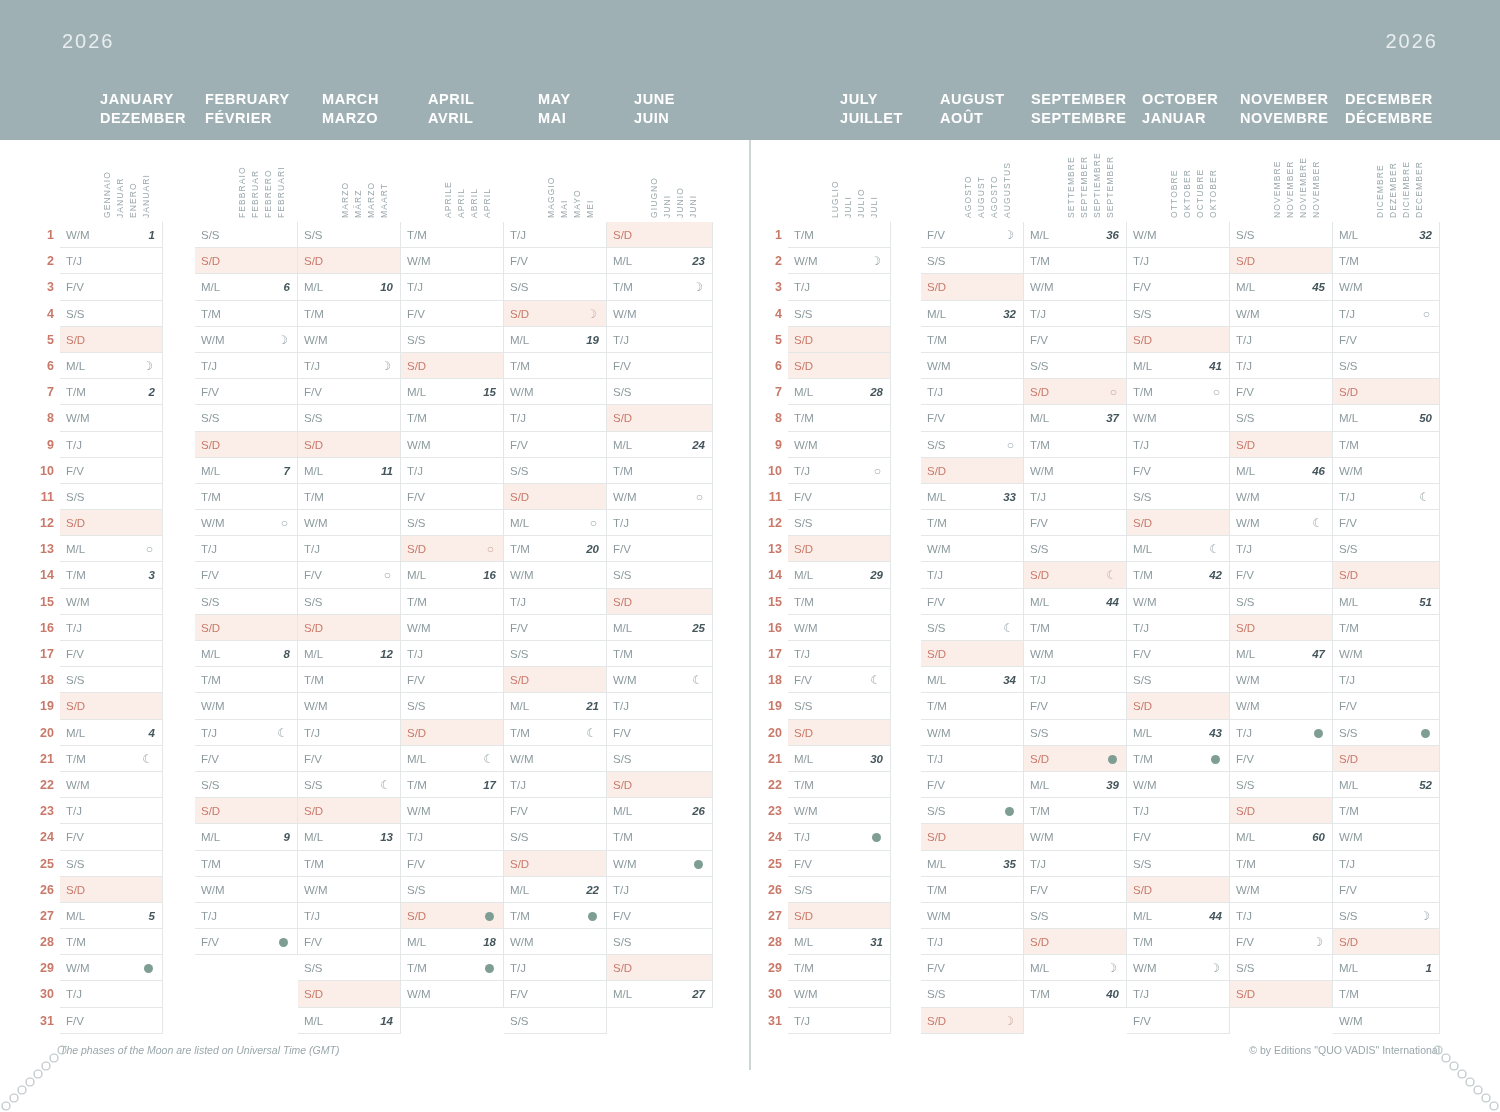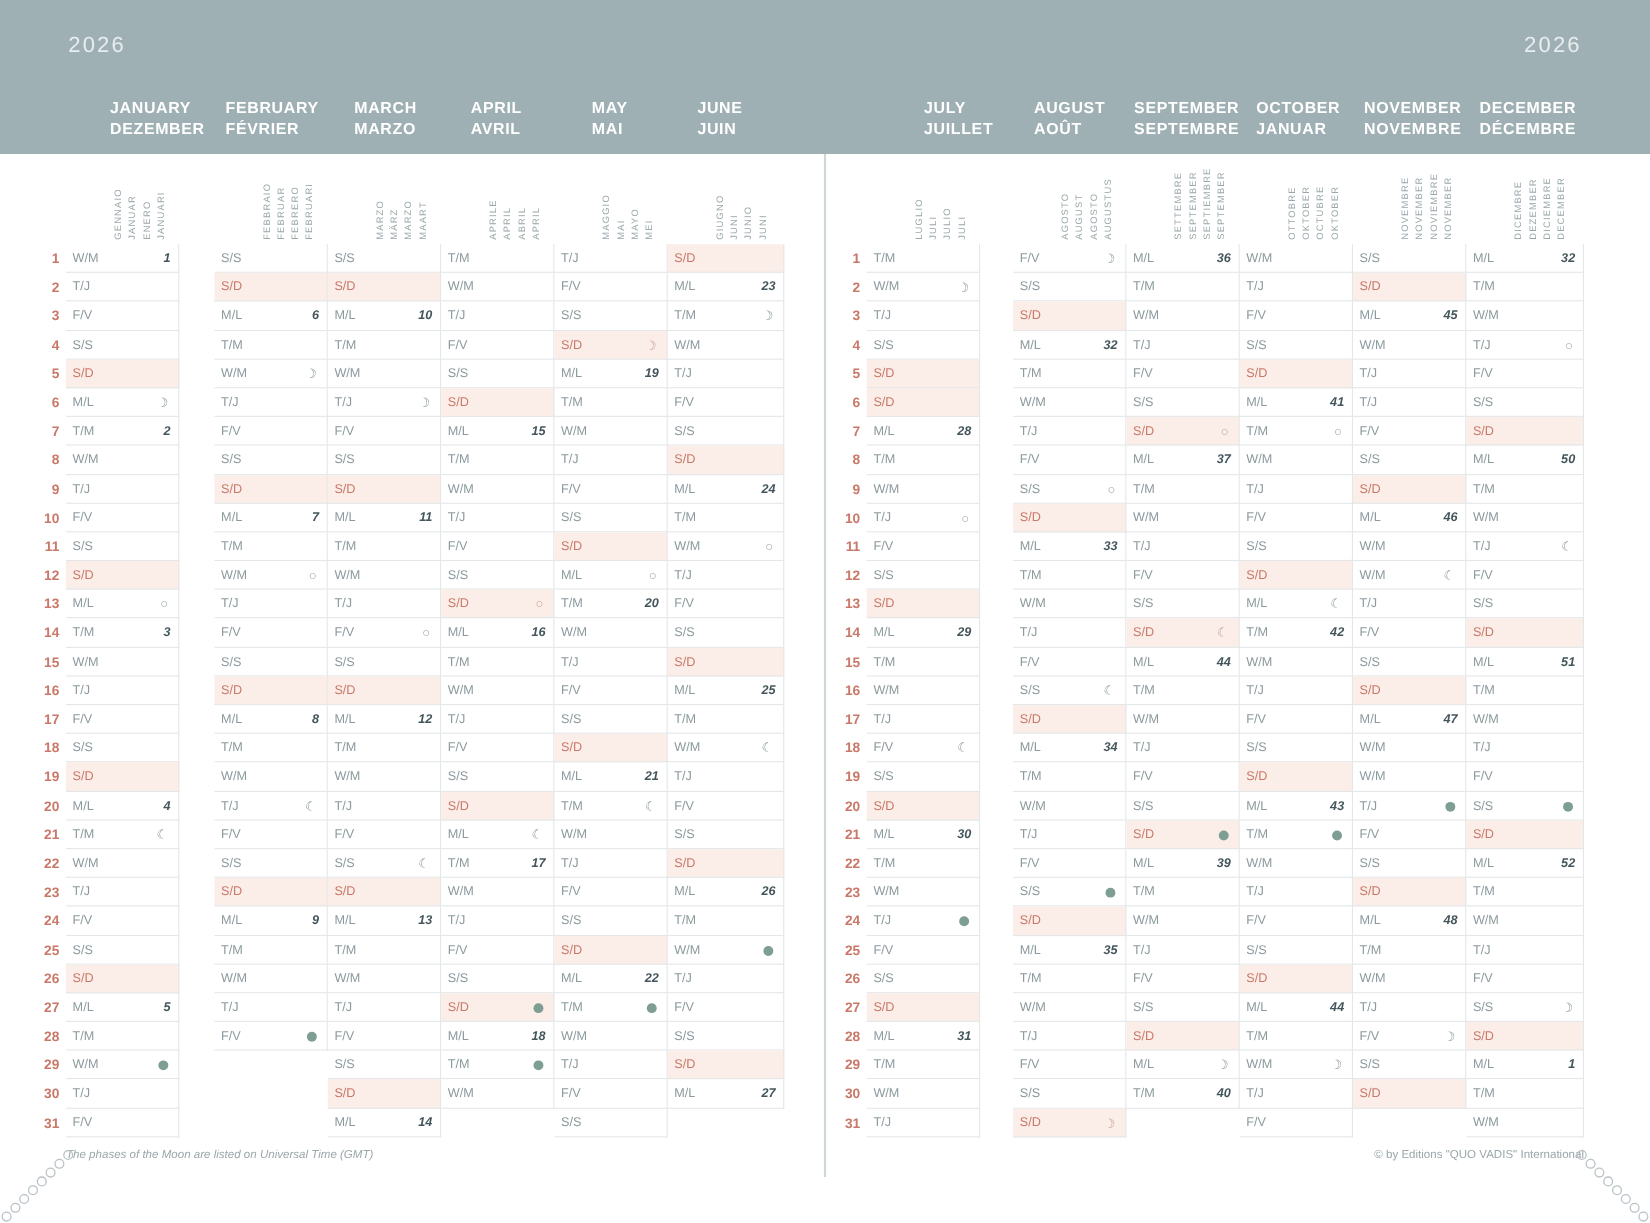--- a/index.html
+++ b/index.html
@@ -1300,21 +1300,21 @@
           <span class="dw">S/D</span>
         </div>
         <div class="cell" style="left: 1024px; width: 103px;">
           <span class="dw">W/M</span>
         </div>
         <div class="cell" style="left: 1127px; width: 103px;">
           <span class="dw">F/V</span>
         </div>
         <div class="cell" style="left: 1230px; width: 103px;">
           <span class="dw">M/L</span>
-          <span class="wk">48</span>
+          <span class="wk">60</span>
         </div>
         <div class="cell" style="left: 1333px; width: 107px;">
           <span class="dw">W/M</span>
         </div>
       </div>
       <div class="row">
         <div class="daynum" style="left: 28px;">25</div>
         <div class="daynum" style="left: 756px;">25</div>
         <div class="cell" style="left: 60px; width: 103px;">
           <span class="dw">S/S</span>

